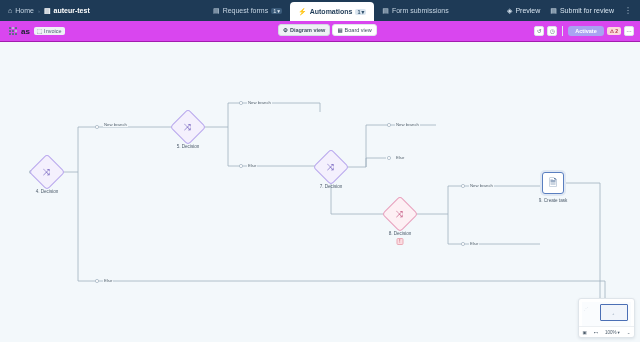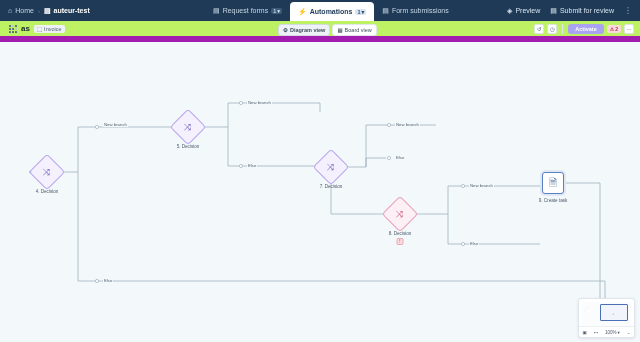--- a/index.html
+++ b/index.html
@@ -61,22 +61,22 @@
     display: flex; align-items: center; gap: 10px;
     padding: 0 8px; font-size: 7px;
   }
   .tb-btn { display: flex; align-items: center; gap: 3px; white-space: nowrap; color:#d5e2ee;}
   .kebab { letter-spacing: 0px; font-size: 8px; color:#b4c6d6; }
 
   
   .subbar {
     position: relative;
     height: 21px;
-    background: #bef264;
-    border-bottom: 6px solid #a21caf;
+    background: #d946ef;
+    border-bottom: 1px solid #a21caf;
     display: flex; align-items: center;
     font-size: 7px; color: #2a3d4f;
   }
   .app-id { display:flex; align-items:center; gap:4px; padding-left:9px; }
   .grid-glyph { display:grid; grid-template-columns: repeat(3,2px); grid-template-rows: repeat(3,2px); gap:1px; }
   .grid-glyph i { background:#5a6e82; display:block; width:2px; height:2px; border-radius:0.5px;}
   .grid-glyph i:nth-child(2),.grid-glyph i:nth-child(6){ background:#b9c6d2;}
   .app-name { font-weight: bold; font-size: 8px; color:#18222c; }
   .chip {
     background:#eef2f6; color:#4c5f72; border-radius:2px;

